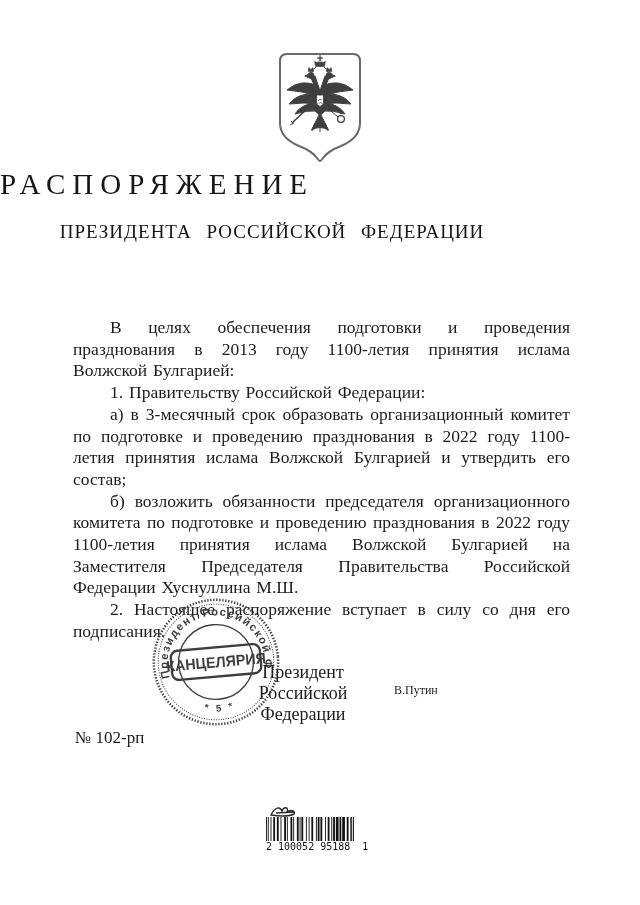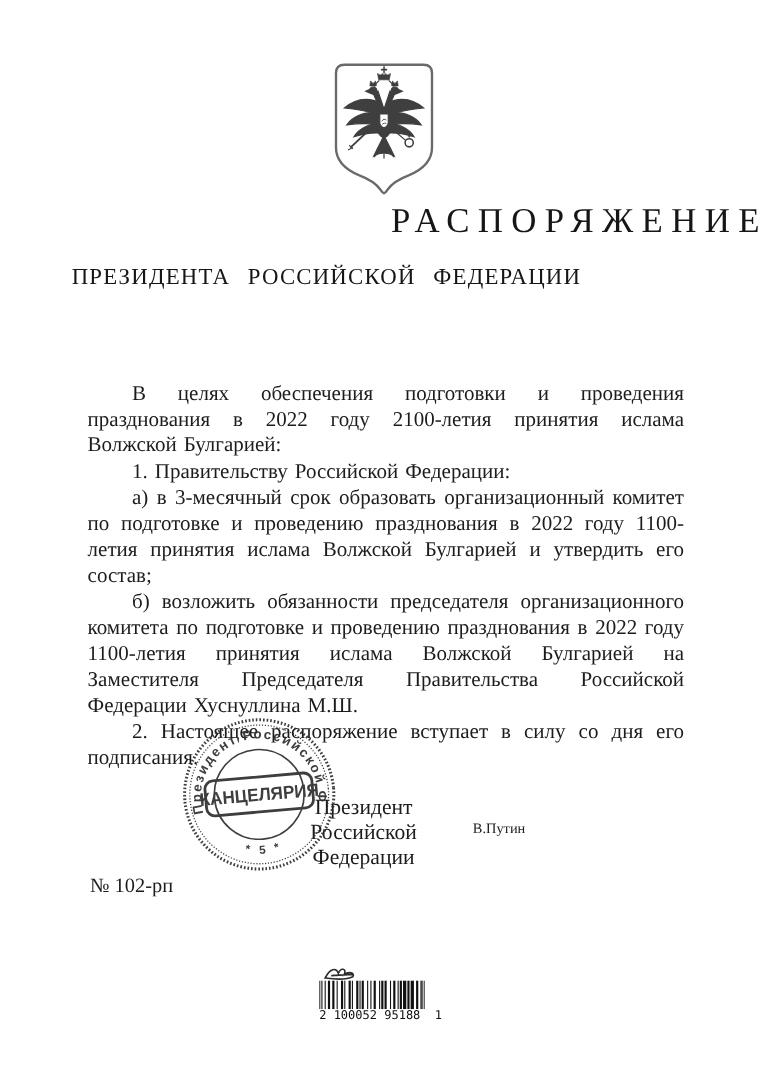--- a/index.html
+++ b/index.html
@@ -12,21 +12,21 @@
     position: relative;
     font-family: "Liberation Serif", serif;
     color: #1c1c1c;
   }
   .emblem {
     position: absolute; left: 277px; top: 51px;
     width: 86px; height: 114px;
   }
   .doc-title {
     position: absolute; top: 168px; left: 0; width: 640px;
-    text-align: right;
+    text-align: left;
     font-size: 29px; letter-spacing: 7px;
     color: #161616;
     white-space: nowrap;
   }
   .doc-subtitle {
     position: absolute; top: 221px; left: 0; width: 544px;
     text-align: center;
     font-size: 19px; letter-spacing: 1px; word-spacing: 9px;
     color: #161616;
     white-space: nowrap;
@@ -120,21 +120,21 @@
 
     <path d="M39.5,44 h7 v7 q0,3 -3.5,4.5 q-3.5,-1.5 -3.5,-4.5 Z" fill="#ffffff" stroke-width="0.9"></path>
     <path d="M41,50 q2,-3 4,-1 M41.5,52.5 q2,-1.5 3.5,-0.5" fill="none" stroke-width="0.7"></path>
   </g>
 </svg>
 
 <div class="doc-title">РАСПОРЯЖЕНИЕ</div>
 <div class="doc-subtitle">ПРЕЗИДЕНТА РОССИЙСКОЙ ФЕДЕРАЦИИ</div>
 
 <div class="doc-body">
-  <p>В целях обеспечения подготовки и проведения празднования в 2022 году 2100-летия принятия ислама Волжской Булгарией:</p>
+  <p>В целях обеспечения подготовки и проведения празднования в 2013 году 1100-летия принятия ислама Волжской Булгарией:</p>
   <p>1. Правительству Российской Федерации:</p>
   <p>а) в 3-месячный срок образовать организационный комитет по подготовке и проведению празднования в 2022 году 1100-летия принятия ислама Волжской Булгарией и утвердить его состав;</p>
   <p>б) возложить обязанности председателя организационного комитета по подготовке и проведению празднования в 2022 году 1100-летия принятия ислама Волжской Булгарией на Заместителя Председателя Правительства Российской Федерации Хуснуллина М.Ш.</p>
   <p>2. Настоящее распоряжение вступает в силу со дня его подписания.</p>
 </div>
 
 <div class="signature-block">
   <div>Президент</div>
   <div>Российской Федерации</div>
 </div>

